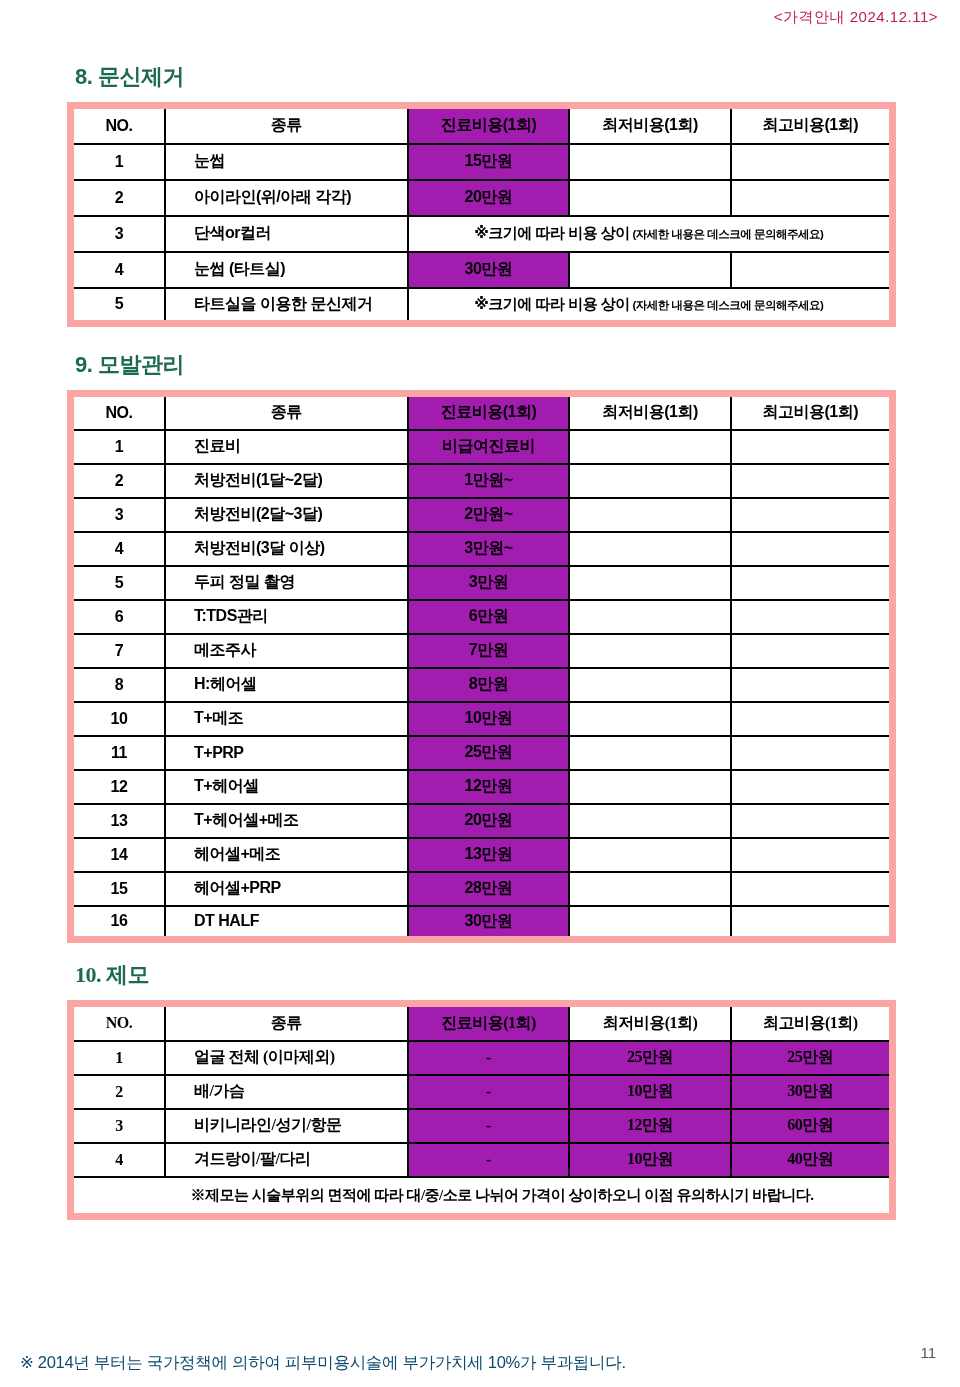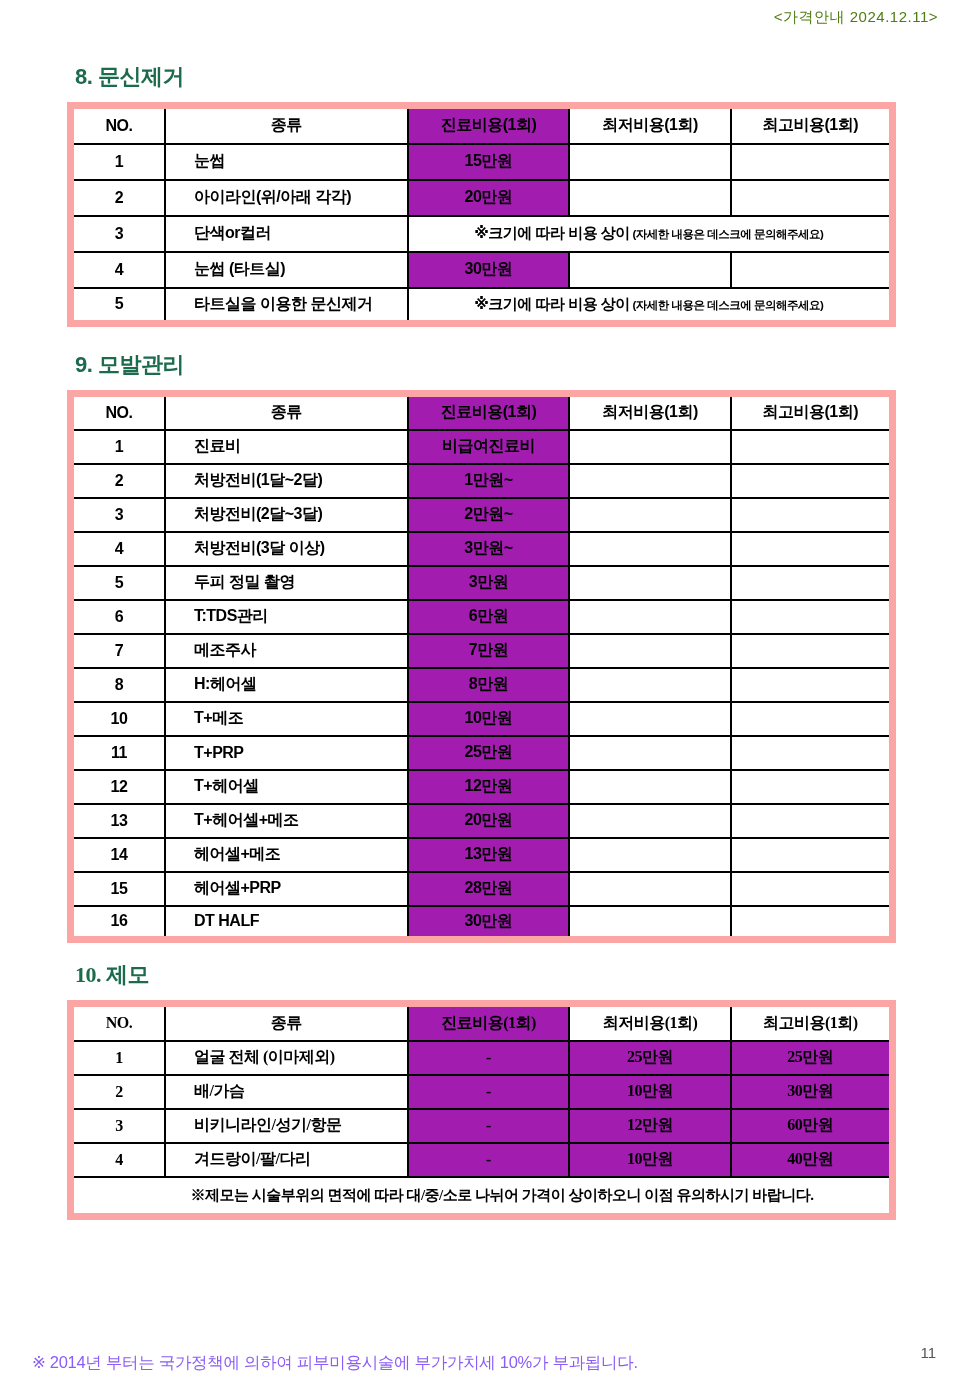--- a/index.html
+++ b/index.html
@@ -3,21 +3,21 @@
 <meta charset="utf-8">
 <style>
   * { margin:0; padding:0; box-sizing:border-box; }
   html,body { background:#ffffff; }
   body { font-family:"Liberation Sans","DejaVu Sans",sans-serif; color:#000; }
   .page {
     position:relative; width:960px; height:1387px; background:#fff; overflow:hidden;
   }
   .date-label {
     position:absolute; top:8px; right:22px;
-    font-size:15px; color:#4d7c0f; letter-spacing:0.5px;
+    font-size:15px; color:#be185d; letter-spacing:0.5px;
   }
   .section { position:absolute; left:67px; width:800px; }
   .sec-8  { top:62px; }
   .sec-9  { top:350px; }
   .sec-10 { top:960px;font-family:Liberation Serif, serif; }
   .section-title {
     font-size:22px; font-weight:bold; color:#1B6B4C;
     margin-left:8px; margin-bottom:10px; letter-spacing:-0.5px;
   }
   table {
@@ -38,21 +38,21 @@
   .t9 th { height:36px; } .t9 td { height:34px; }
   .t10 th { height:37px; } .t10 td { height:34px; }
   .t10 tfoot td { height:40px; font-size:15px;padding-left:45px; }
   td.name-cell { text-align:left; padding-left:28px; }
   .yl { background:#a21caf; }
   td.merged-cell { text-align:center;margin-top:29px; }
   .merged-main { font-size:15px; font-weight:bold; }
   .merged-sub  { font-size:11.5px; font-weight:bold; }
   .bottom-note {
     position:absolute; left:20px; top:1352px;
-    font-size:16.5px; color:#8b5cf6; font-weight:normal; letter-spacing:-0.3px;margin-left:12px;
+    font-size:16.5px; color:#0c4a6e; font-weight:normal; letter-spacing:-0.3px;
   }
   .page-number {
     position:absolute; right:24px; top:1344px;
     font-size:15px; color:#555;
   }
 </style>
 </head>
 <body>
 
 <div class="page">

